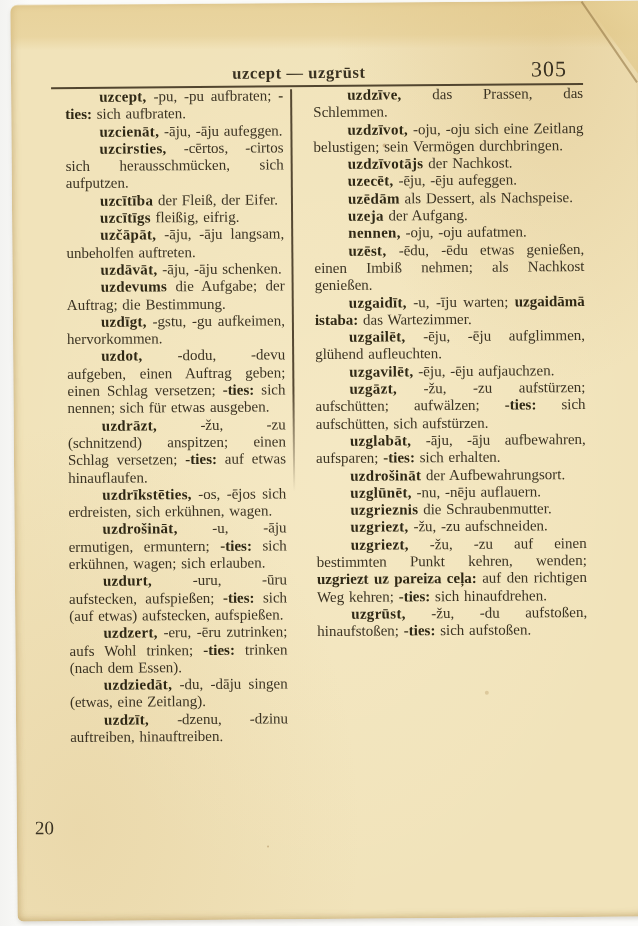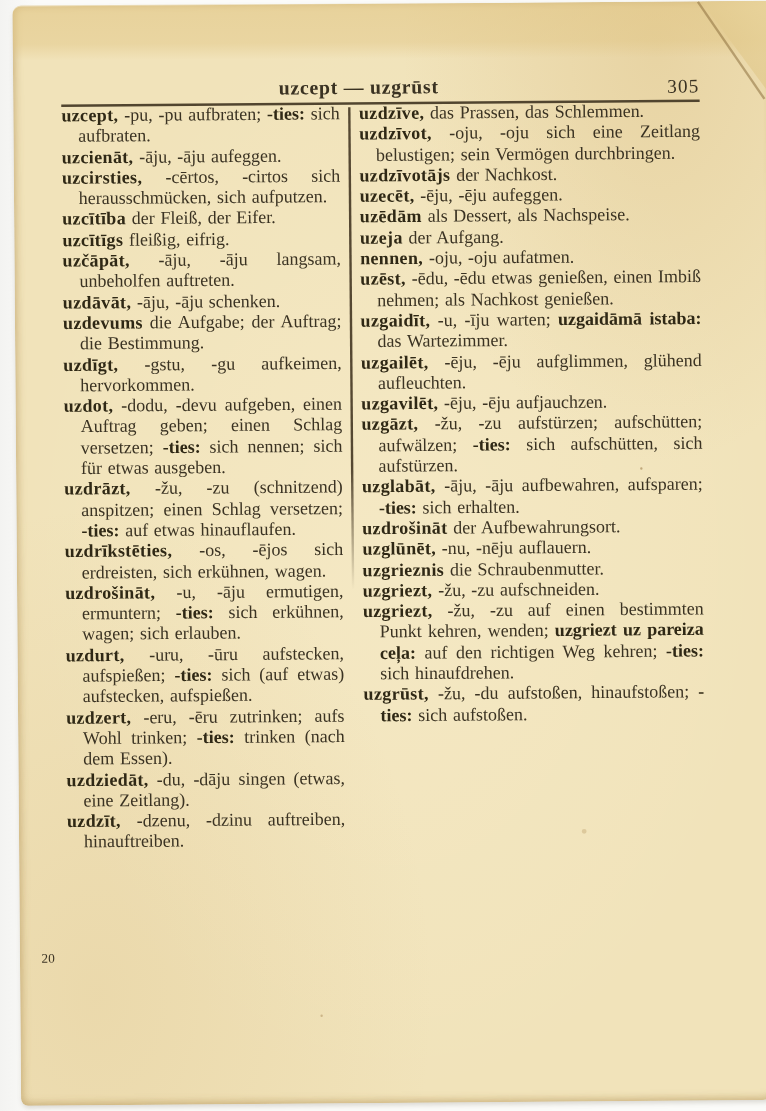--- a/index.html
+++ b/index.html
@@ -70,22 +70,22 @@
   }
   .running-head {
     position: absolute; left: 248px; bottom: 2px;
     transform: translateX(-50%);
     font-weight: bold;
     font-size: 16.5px;
     letter-spacing: 0.6px;
     white-space: nowrap;
   }
   .page-number {
-    position: absolute; right: 0; bottom: 1px;
-    font-size: 16px;
+    position: absolute; right: 16px; bottom: 1px;
+    font-size: 22px;
     letter-spacing: 1px;
   }
   .columns {
     position: absolute;
     left: 40px; top: 84px;
     width: 532px; bottom: 100px;
     display: flex;
     color: #3b3323;
   }
   .col { font-size: 15px; line-height: 17.3px; }
@@ -97,26 +97,26 @@
     width: 1.5px; height: 402px;
     background: linear-gradient(180deg, #554832 0%, #554832 75%, rgba(85,72,50,0) 100%);
   }
   .entry {
     margin: 0;
     padding-left: 14px;
     text-indent: -14px;
     text-align: justify;
     word-spacing: 1px;
   }
-  .entry .hw { color: #2f2815; letter-spacing: 0.3px; }
+  .entry .hw { color: #2f2815; letter-spacing: 0.3px; margin-left: 48px; }
   .entry .bd { font-weight: bold; color: #2f2815; }
   .signature-mark {
     position: absolute;
-    left: 18px; top: 788px;
-    font-size: 11px;
+    left: 18px; top: 812px;
+    font-size: 19px;
     color: #3b3323;
   }
 </style>
 </head>
 <body>
 
 <div class="scan-bg"></div>
 
 <div class="page">
   <div class="top-edge-shade"></div>

